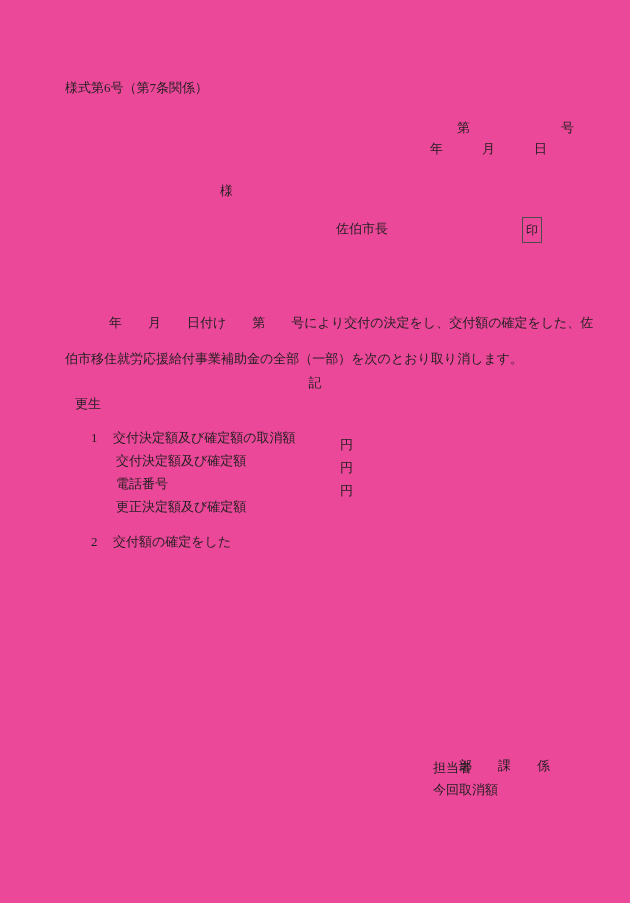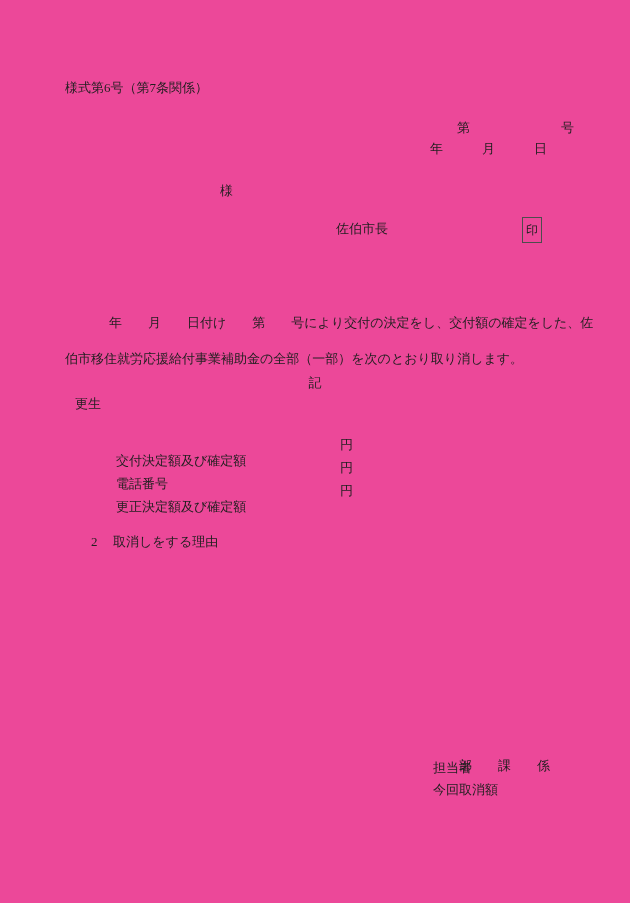--- a/index.html
+++ b/index.html
@@ -74,36 +74,39 @@
   </div>
 
 
   <div class="abs body-l1">　　　年　　月　　日付け　　第　　号により交付の決定をし、交付額の確定をした、佐</div>
   <div class="abs body-l2">伯市移住就労応援給付事業補助金の全部（一部）を次のとおり取り消します。</div>
 
   <div class="abs record">記</div>
 
   <div class="abs revision">更生</div>
 
+  <div class="abs sec1">
+    <span class="num">1</span><span>交付決定額及び確定額の取消額</span>
+  </div>
 
   <div class="abs row row1">
     <span>交付決定額及び確定額</span>
     <span class="unit">円</span>
   </div>
   <div class="abs row row2">
     <span>電話番号</span>
     <span class="unit">円</span>
   </div>
   <div class="abs row row3">
     <span>更正決定額及び確定額</span>
     <span class="unit">円</span>
   </div>
 
   <div class="abs sec2">
-    <span class="num">2</span><span>取消しをする理由</span>
+    <span class="num">2</span><span>交付額の確定をした</span>
   </div>
 
 
   <div class="abs dept">　　部　　課　　係</div>
   <div class="abs person">担当者</div>
   <div class="abs phone">今回取消額</div>
 
 </div>
 
 </body></html>

